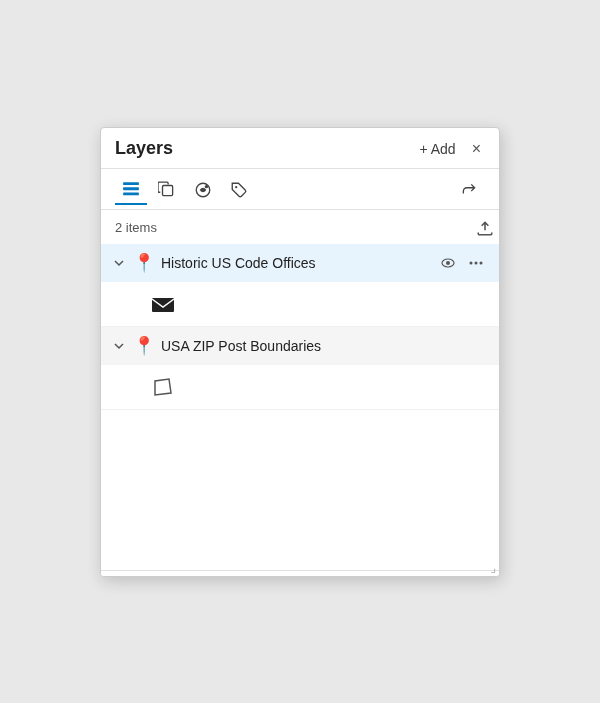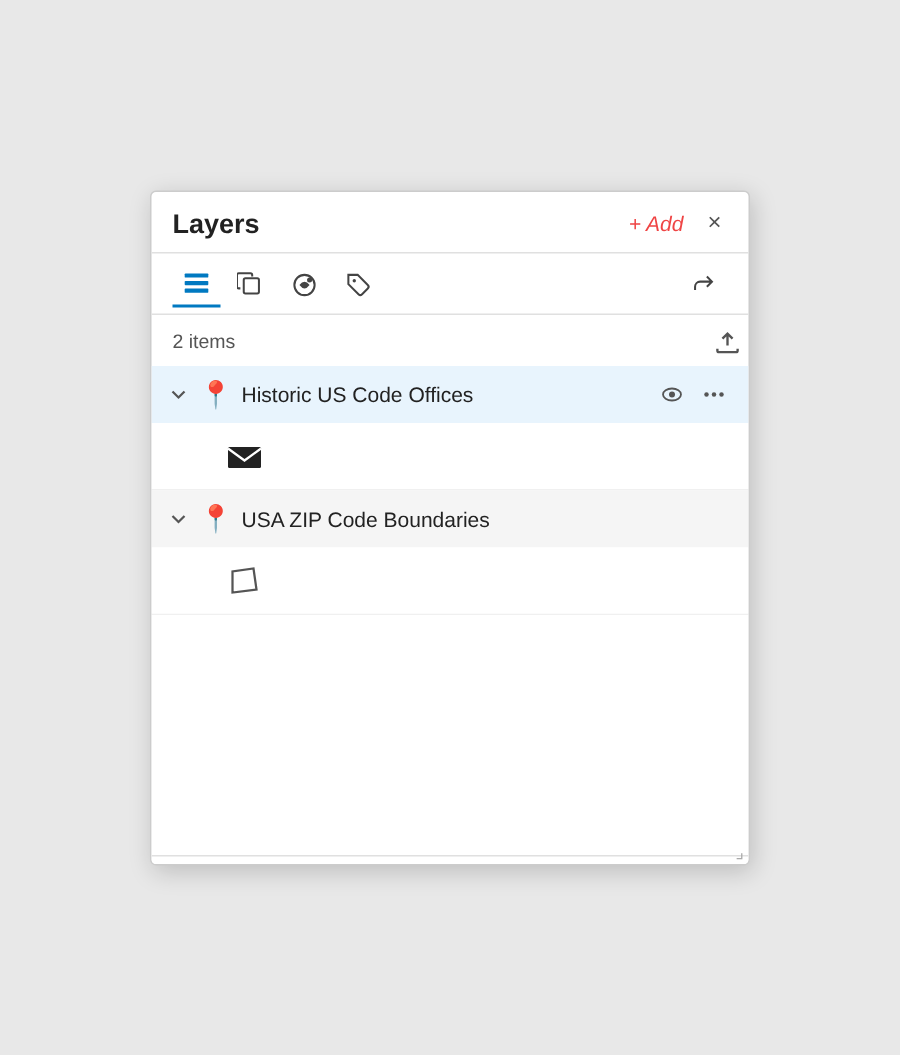--- a/index.html
+++ b/index.html
@@ -17,21 +17,21 @@
       background: #fff;
       border: 1px solid #ccc;
       border-radius: 4px;
       box-shadow: 2px 4px 16px rgba(0,0,0,0.18);
       overflow: hidden;
       position: relative;
     }
 
     .panel-header {
       display: flex;
-      align-items: flex-end;
+      align-items: center;
       justify-content: space-between;
       padding: 10px 14px 8px 14px;
       border-bottom: 1px solid #e0e0e0;
     }
 
     .panel-title {
       font-size: 18px;
       font-weight: 600;
       color: #222;
     }
@@ -40,26 +40,25 @@
       display: flex;
       align-items: center;
       gap: 8px;
     }
 
     .add-btn {
       display: flex;
       align-items: center;
       gap: 3px;
       font-size: 14px;
-      color: #ef4444;
+      color: #404040;
       background: none;
       border: none;
       cursor: pointer;
       padding: 2px 4px;
-      font-style: italic;
     }
 
     .close-btn {
       background: none;
       border: none;
       cursor: pointer;
       font-size: 16px;
       color: #555;
       padding: 2px 4px;
       border-radius: 3px;
@@ -311,21 +310,21 @@
     </div>
 
     <div class="layer-item">
       <div class="layer-row">
         <button class="chevron-btn">
           <svg width="12" height="12" viewBox="0 0 12 12" fill="none">
             <path d="M2 4l4 4 4-4" stroke="#555" stroke-width="1.5"></path>
           </svg>
         </button>
         <span class="layer-icon">📍</span>
-        <span class="layer-name">USA ZIP Code Boundaries</span>
+        <span class="layer-name">USA ZIP Post Boundaries</span>
       </div>
       <div class="layer-symbol">
         <div class="symbol-shape">
           <svg width="28" height="28" viewBox="0 0 28 28">
             <path d="M6 22L6 8 20 6 22 20Z" fill="none" stroke="#555" stroke-width="1.5"></path>
           </svg>
         </div>
       </div>
     </div>
 

